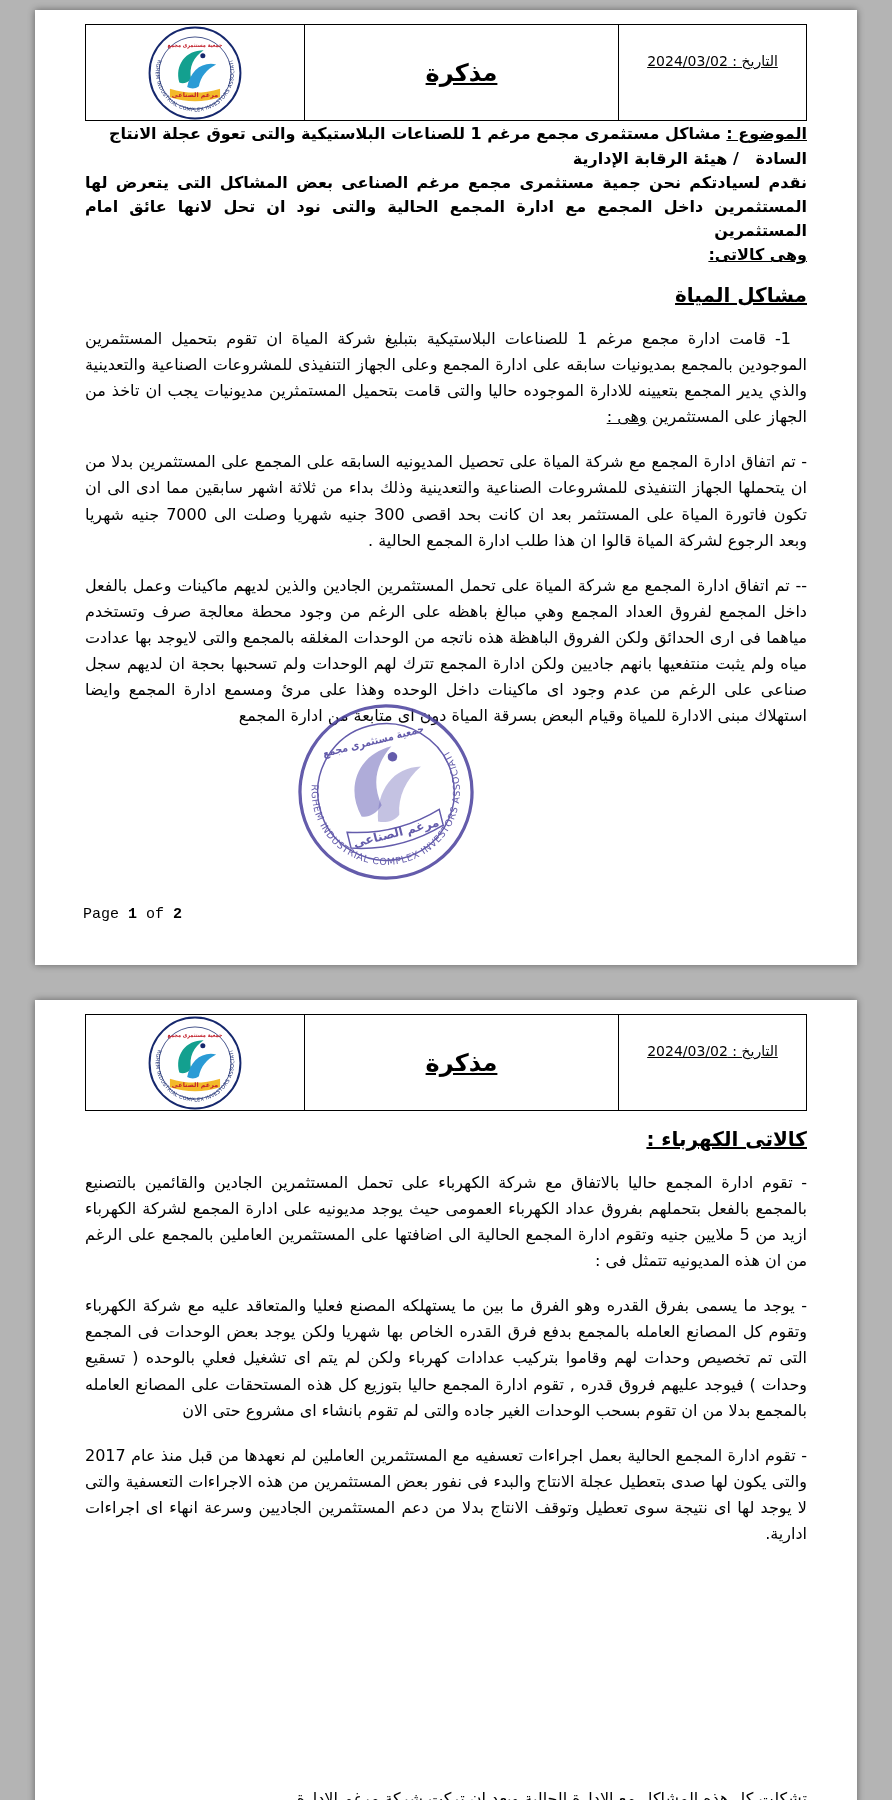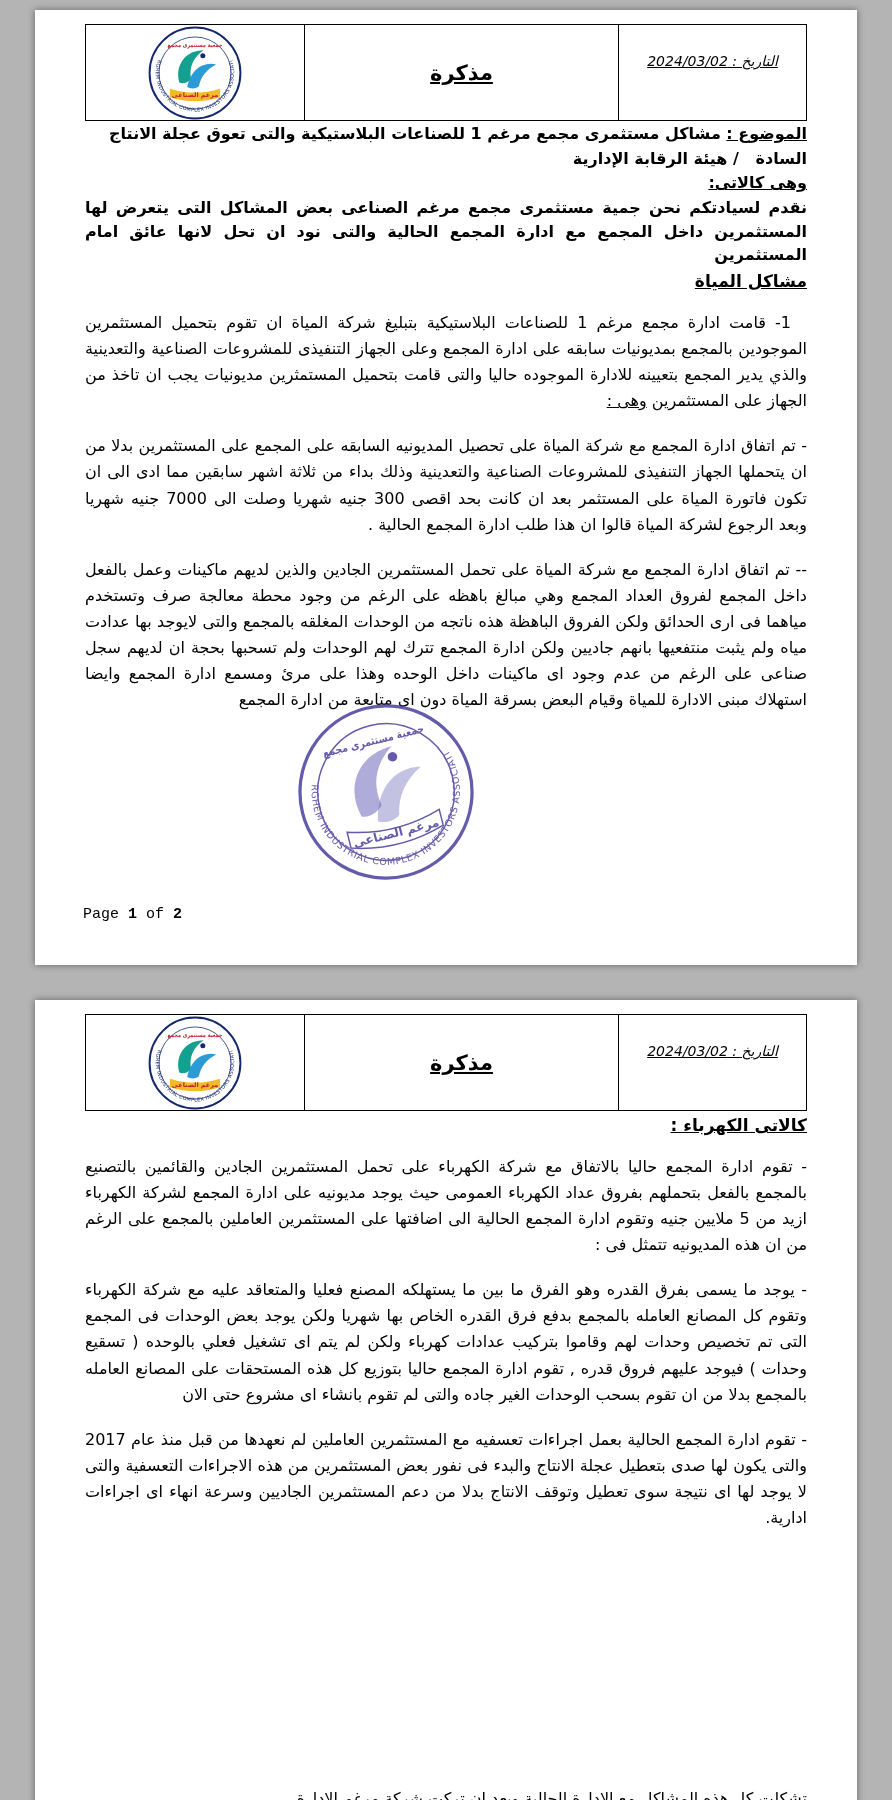--- a/index.html
+++ b/index.html
@@ -23,34 +23,34 @@
 
   .hdr {
     display: flex; direction: rtl;
     border: 1.5px solid #000;
     height: 97px;
   }
   .hdr-date {
     width: 188px; border-left: 1.5px solid #000;
     font-size: 14px; text-align: center; padding-top: 28px;
   }
-  .hdr-date .date-text { text-decoration: underline; font-style: italic; }
+  .hdr-date .date-text { text-decoration: underline; }
   .hdr-title {
     flex: 1; border-left: 1.5px solid #000;
     display: flex; align-items: center; justify-content: center;
-    font-size: 21px; font-weight: bold;
+    font-size: 24px; font-weight: bold;
   }
   .hdr-title .title-text { text-decoration: underline; }
   .hdr-logo { width: 218px; display: flex; align-items: center; justify-content: center; }
   .logo { width: 94px; height: 94px; }
 
   .content { direction: rtl; text-align: justify; }
   .intro-line { font-weight: bold; font-size: 16px; line-height: 1.48; margin: 1px 0 0; }
   .u { text-decoration: underline; }
-  .sec-heading { font-weight: bold; font-size: 17px; margin: 4px 0 2px; }
+  .sec-heading { font-weight: bold; font-size: 20px; margin: 16px 0 2px; }
   .sec-heading .u { text-decoration: underline; }
   p.body { font-size: 16px; line-height: 1.63; margin: 19px 0; }
   p.indent { text-indent: 16px; }
 
   .stamp {
     position: absolute; top: 693px; left: 262px;
     width: 178px; height: 178px;
     transform: rotate(-14deg);
     opacity: .88;
   }
@@ -95,22 +95,22 @@
         <text x="60" y="27" text-anchor="middle" font-size="7.5" font-weight="bold" fill="#c21f2a" textLength="70" lengthAdjust="spacingAndGlyphs">جمعية مستثمرى مجمع</text>
         <path d="M28,80 Q60,90 92,80 L92,91 Q60,101 28,91 Z" fill="#f3b929"></path>
         <text x="60" y="91" text-anchor="middle" font-size="8.2" font-weight="bold" fill="#c21f2a">مرغم الصناعى</text>
       </svg>
     </div>
   </div>
 
   <div class="content">
     <p class="intro-line"><span class="u">الموضوع :</span><span> مشاكل مستثمرى مجمع مرغم 1 للصناعات البلاستيكية والتى تعوق عجلة الانتاج</span></p>
     <p class="intro-line">السادة &nbsp; / هيئة الرقابة الإدارية</p>
+    <p class="intro-line">نقدم لسيادتكم نحن جمية مستثمرى مجمع مرغم الصناعى بعض المشاكل التى يتعرض لها المستثمرين داخل المجمع مع ادارة المجمع الحالية والتى نود ان تحل لانها عائق امام المستثمرين</p>
     <p class="intro-line"><span class="u">وهى كالاتى:</span></p>
-    <p class="intro-line">نقدم لسيادتكم نحن جمية مستثمرى مجمع مرغم الصناعى بعض المشاكل التى يتعرض لها المستثمرين داخل المجمع مع ادارة المجمع الحالية والتى نود ان تحل لانها عائق امام المستثمرين</p>
 
     <div class="sec-heading"><span class="u">مشاكل المياة</span></div>
     <p class="body indent"><span>1- قامت ادارة مجمع مرغم 1 للصناعات البلاستيكية بتبليغ شركة المياة ان تقوم بتحميل المستثمرين الموجودين بالمجمع بمديونيات سابقه على ادارة المجمع وعلى الجهاز التنفيذى للمشروعات الصناعية والتعدينية والذي يدير المجمع بتعيينه للادارة الموجوده حاليا والتى قامت بتحميل المستمثرين مديونيات يجب ان تاخذ من الجهاز على المستثمرين </span><span class="u">وهى :</span></p>
     <p class="body">- تم اتفاق ادارة المجمع مع شركة المياة على تحصيل المديونيه السابقه على المجمع على المستثمرين بدلا من ان يتحملها الجهاز التنفيذى للمشروعات الصناعية والتعدينية وذلك بداء من ثلاثة اشهر سابقين مما ادى الى ان تكون فاتورة المياة على المستثمر بعد ان كانت بحد اقصى 300 جنيه شهريا وصلت الى 7000 جنيه شهريا وبعد الرجوع لشركة المياة قالوا ان هذا طلب ادارة المجمع الحالية .</p>
     <p class="body">-- تم اتفاق ادارة المجمع مع شركة المياة على تحمل المستثمرين الجادين والذين لديهم ماكينات وعمل بالفعل داخل المجمع لفروق العداد المجمع وهي مبالغ باهظه على الرغم من وجود محطة معالجة صرف وتستخدم مياهما فى ارى الحدائق ولكن الفروق الباهظة هذه ناتجه من الوحدات المغلقه بالمجمع والتى لايوجد بها عدادت مياه ولم يثبت منتفعيها بانهم جاديين ولكن ادارة المجمع تترك لهم الوحدات ولم تسحبها بحجة ان لديهم سجل صناعى على الرغم من عدم وجود اى ماكينات داخل الوحده وهذا على مرئ ومسمع ادارة المجمع وايضا استهلاك مبنى الادارة للمياة وقيام البعض بسرقة المياة دون اى متابعة من ادارة المجمع</p>
   </div>
 
   <svg class="stamp" viewBox="0 0 120 120" aria-hidden="true">
     <defs>
       <path id="arcBotS" d="M 13,42 A 50,50 0 1 0 107,42" fill="none"></path>

